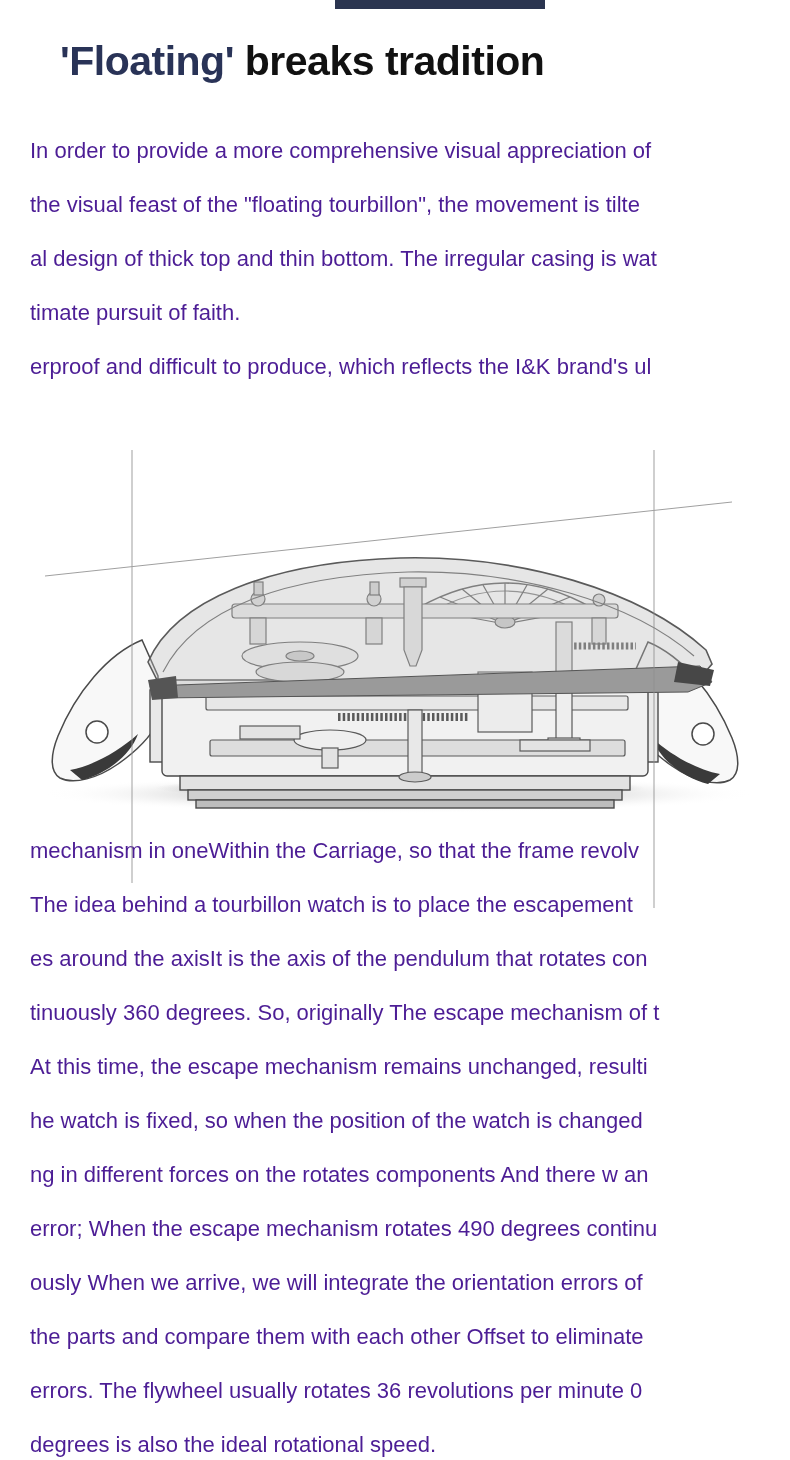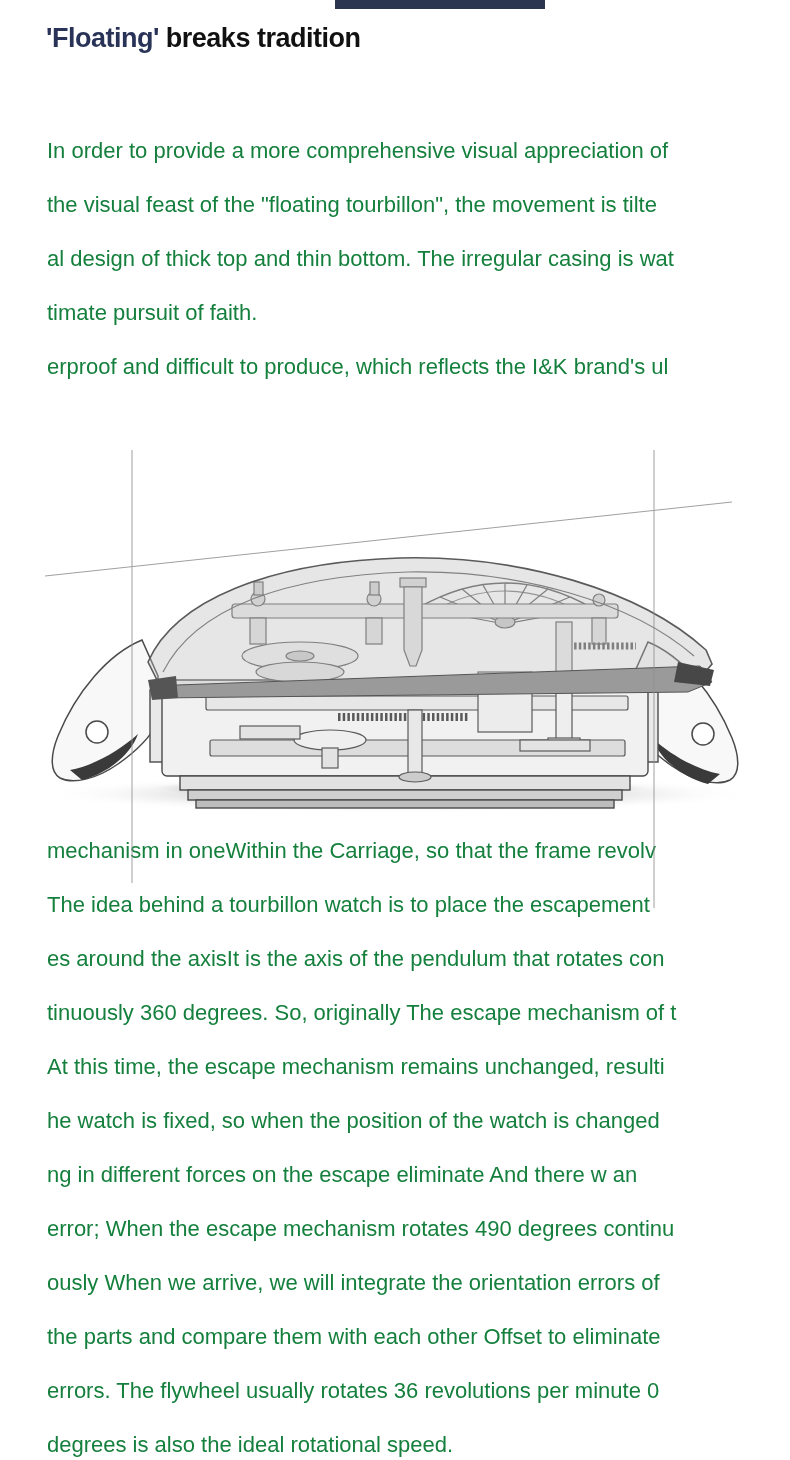--- a/index.html
+++ b/index.html
@@ -6,28 +6,28 @@
   body{
     width:790px;height:1460px;position:relative;background:#ffffff;
     font-family:"Liberation Sans", sans-serif;overflow:hidden;
   }
   .page{position:relative;width:790px;height:1460px;background:#ffffff;}
   .top-bar{
     position:absolute;left:335px;top:0;width:210px;height:9px;
     background:#2b3550;
   }
   .title{
-    position:absolute;left:46px;top:22px;margin:0;
-    font-size:27px;font-weight:700;letter-spacing:-0.5px;
+    position:absolute;left:46px;top:22px;margin:14px;
+    font-size:41px;font-weight:700;letter-spacing:-0.5px;
     color:#111111;white-space:nowrap;line-height:1.25;
   }
   .title .hl{color:#293357;}
   .para{
-    position:absolute;left:47px;width:720px;
-    font-size:22px;line-height:54px;color:#15803d;letter-spacing:0;
+    position:absolute;left:30px;width:720px;
+    font-size:22px;line-height:54px;color:#4c1d95;letter-spacing:0;
   }
   .para-intro{top:124px;}
   .para-body{top:824px;}
   .line{white-space:nowrap;height:54px;}
   .figure{
     position:absolute;left:0;top:440px;width:790px;height:480px;
     pointer-events:none;
   }
 </style>
 </head>
@@ -47,21 +47,21 @@
     <div class="line">erproof and difficult to produce, which reflects the I&amp;K brand's ul</div>
   </div>
 
   <div class="para para-body">
     <div class="line">mechanism in oneWithin the Carriage, so that the frame revolv</div>
     <div class="line">The idea behind a tourbillon watch is to place the escapement</div>
     <div class="line">es around the axisIt is the axis of the pendulum that rotates con</div>
     <div class="line">tinuously 360 degrees. So, originally The escape mechanism of t</div>
     <div class="line">At this time, the escape mechanism remains unchanged, resulti</div>
     <div class="line">he watch is fixed, so when the position of the watch is changed</div>
-    <div class="line">ng in different forces on the escape eliminate And there w an</div>
+    <div class="line">ng in different forces on the rotates components And there w an</div>
     <div class="line">error; When the escape mechanism rotates 490 degrees continu</div>
     <div class="line">ously When we arrive, we will integrate the orientation errors of</div>
     <div class="line">the parts and compare them with each other Offset to eliminate</div>
     <div class="line">errors. The flywheel usually rotates 36 revolutions per minute 0</div>
     <div class="line">degrees is also the ideal rotational speed.</div>
   </div>
 
   <svg class="figure" viewBox="0 0 790 480" aria-hidden="true">
     <defs>
       <radialGradient id="shA" cx="50%" cy="50%" r="50%">

